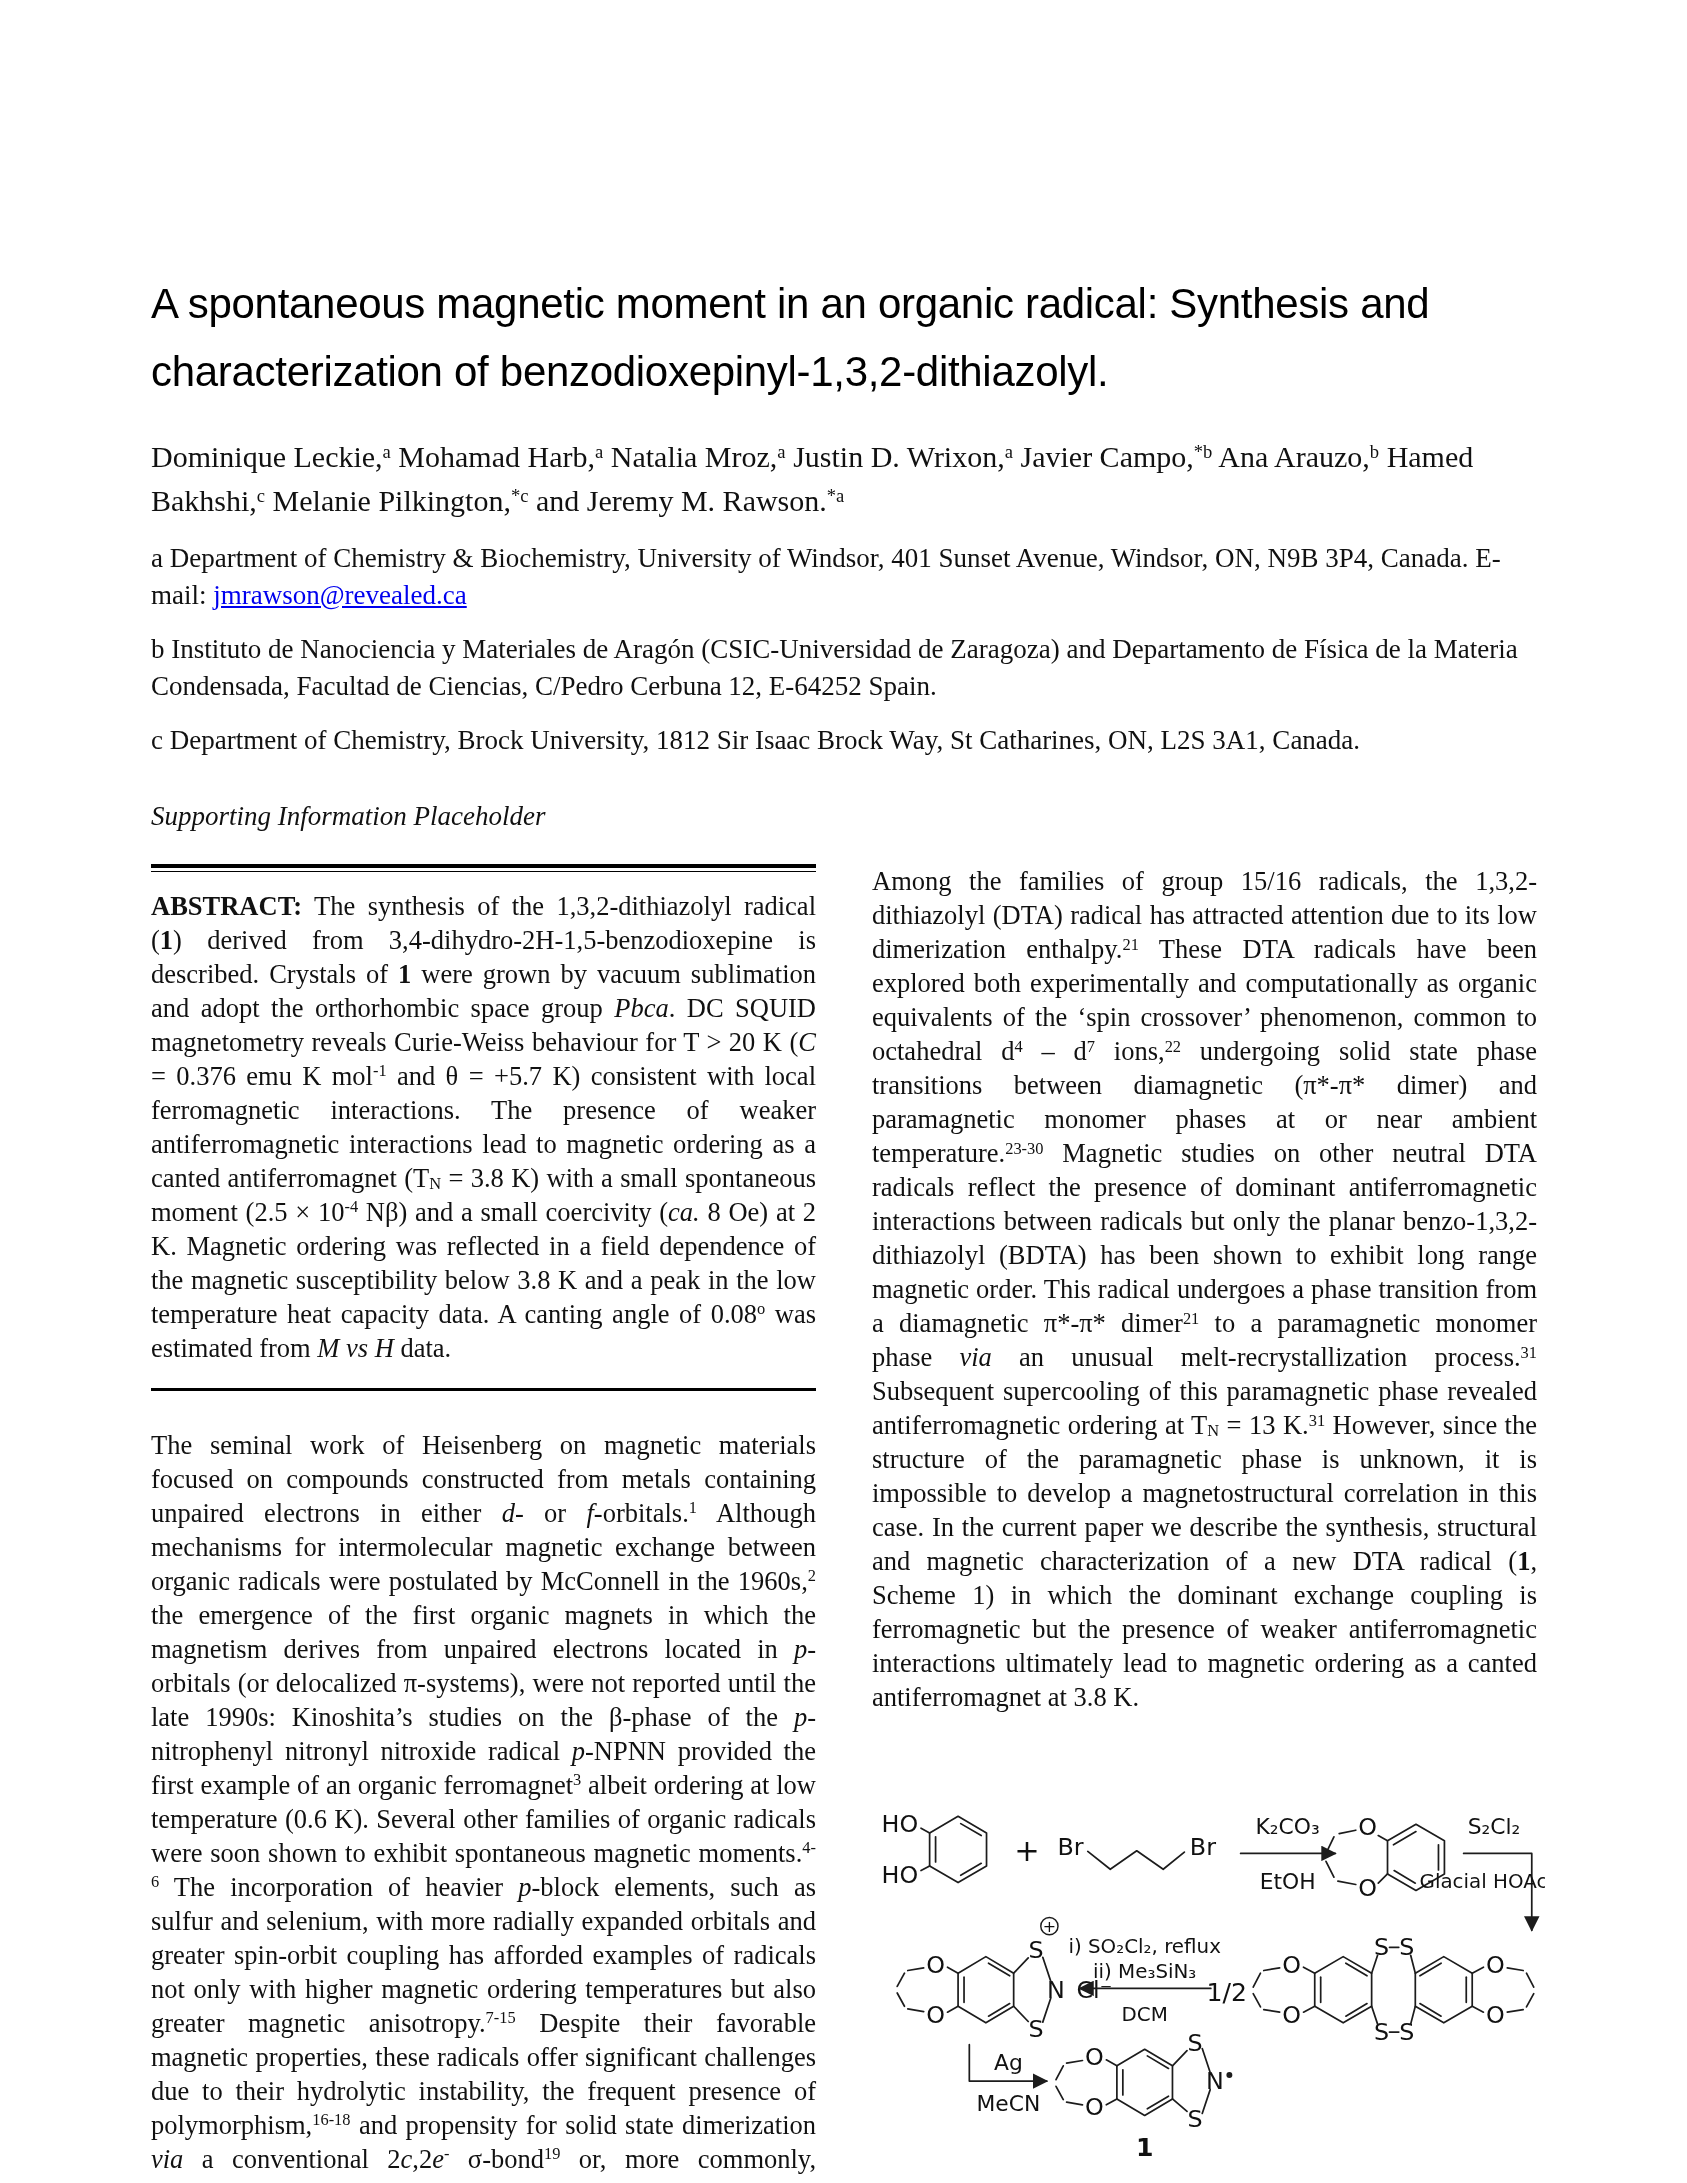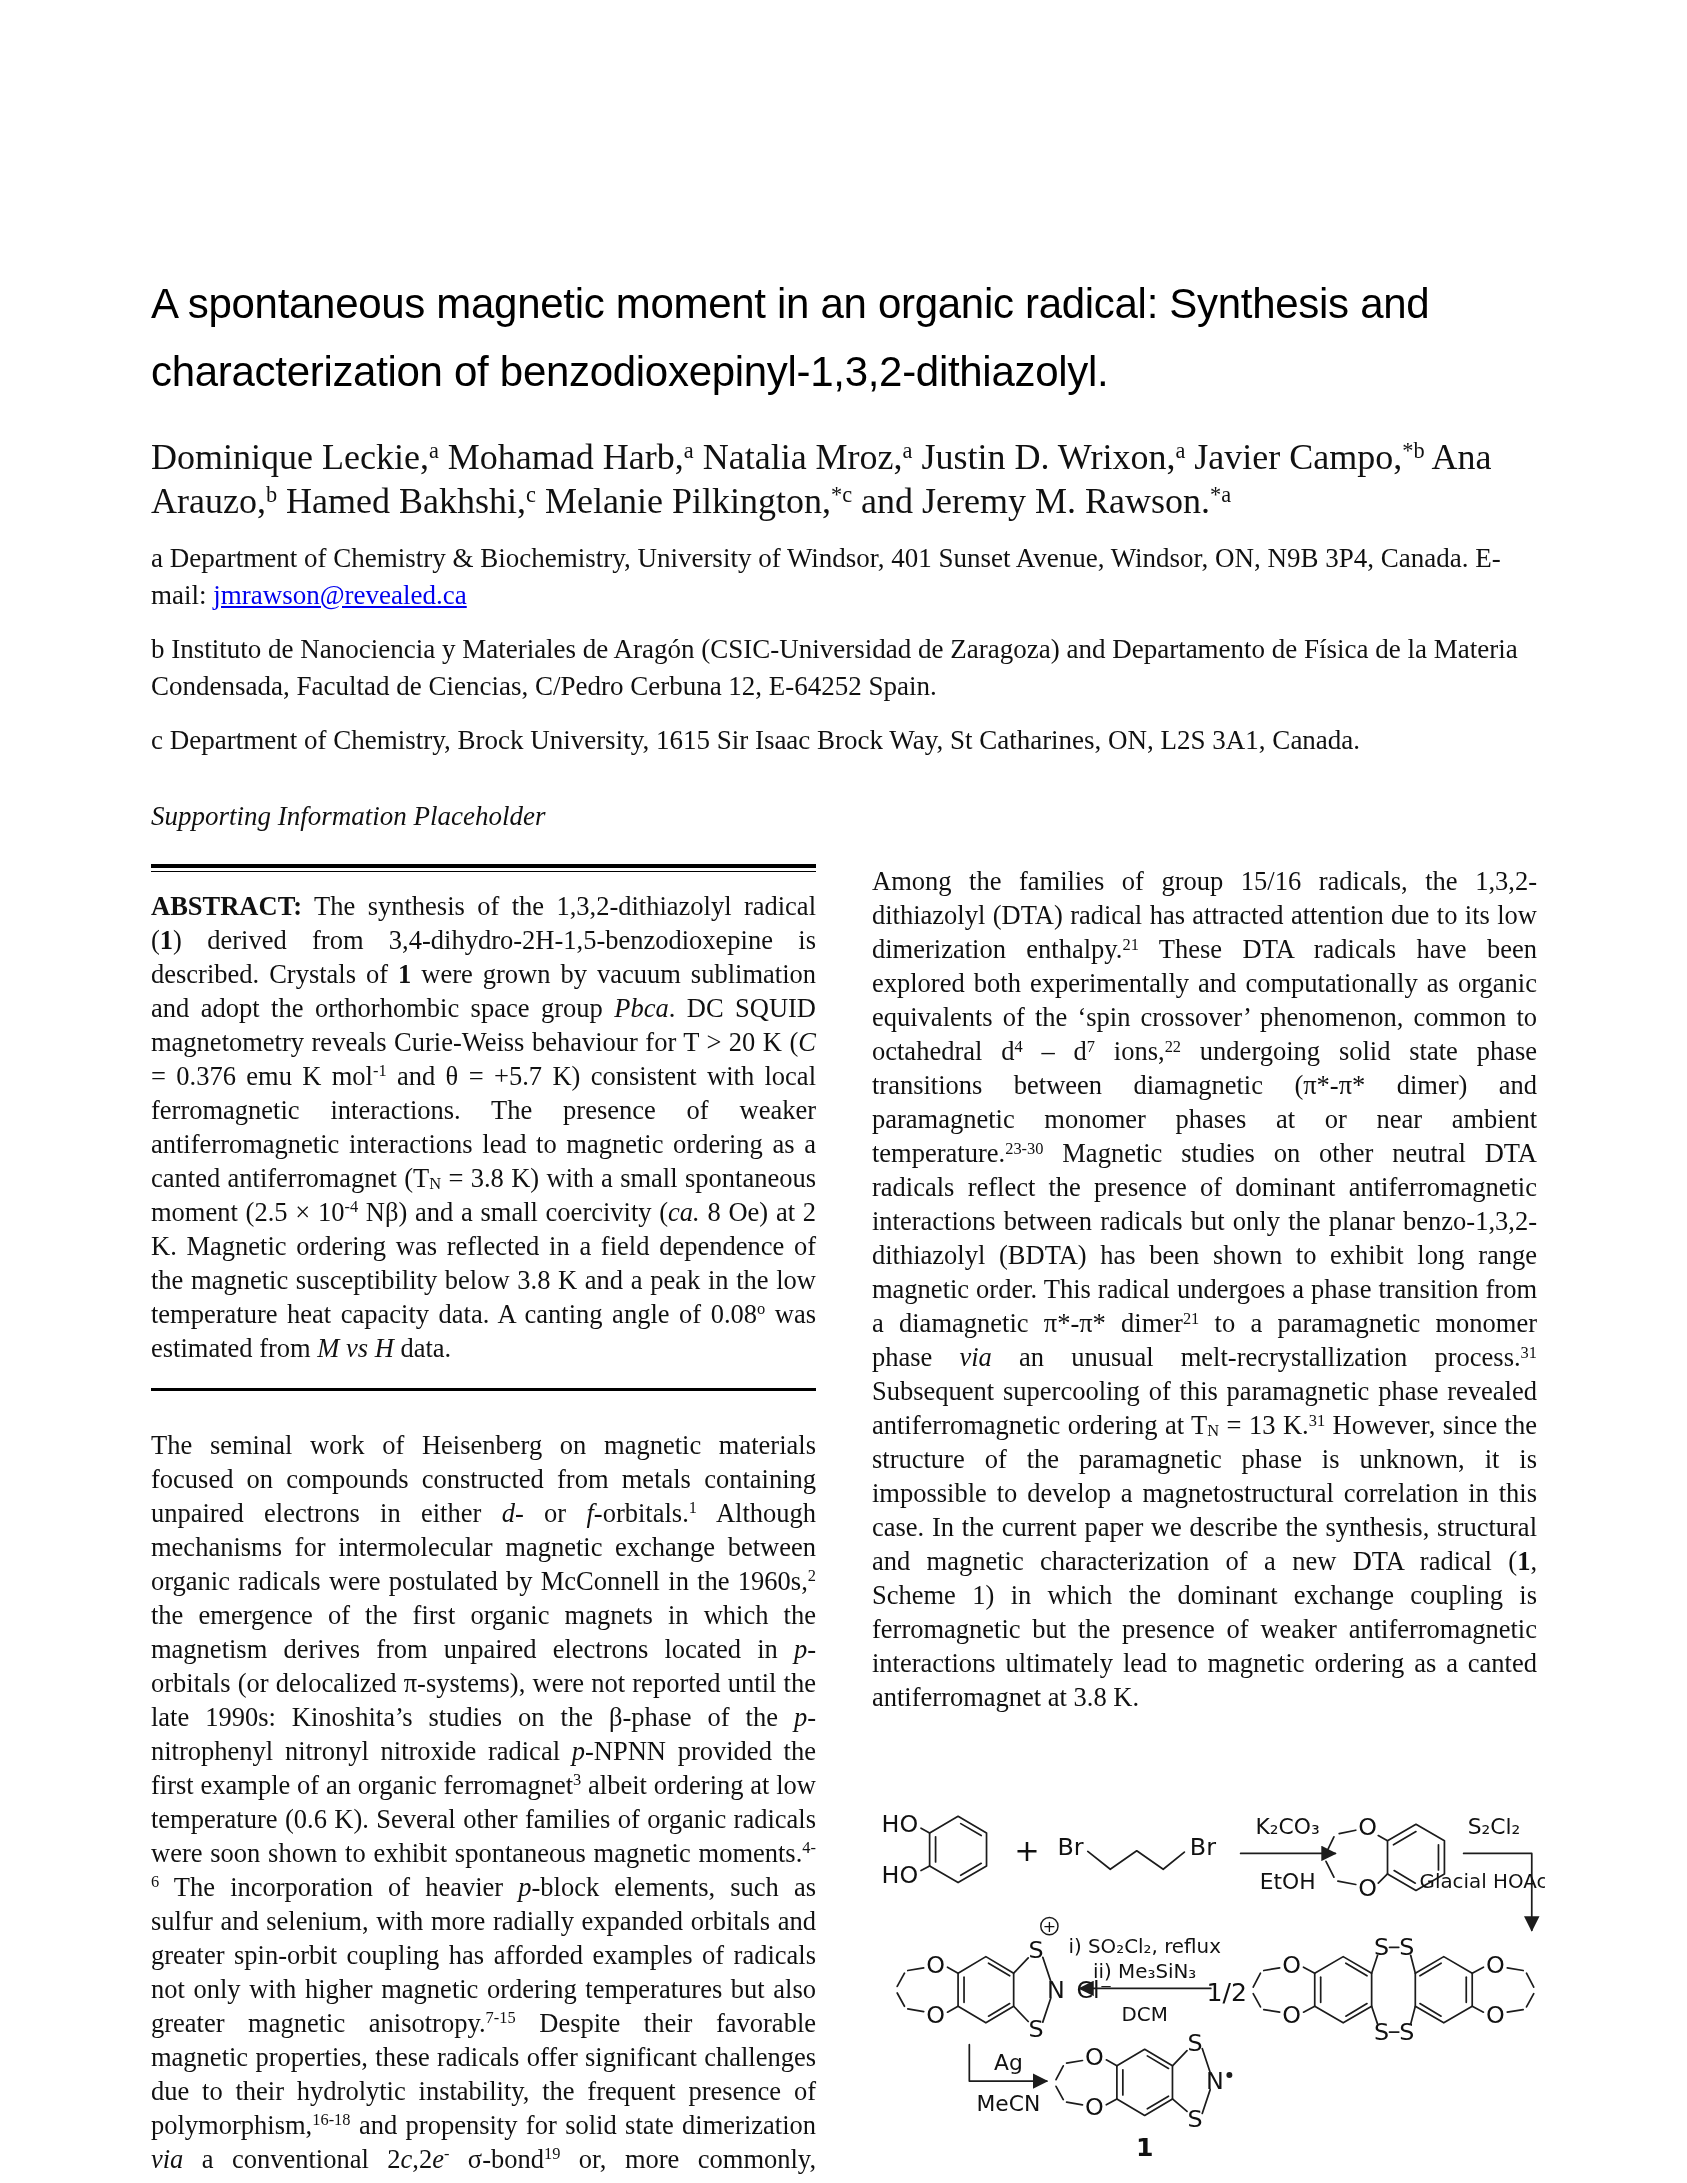--- a/index.html
+++ b/index.html
@@ -1,21 +1,21 @@
 <!DOCTYPE html>
 <html style="font-size:10.6px"><head>
 <meta charset="utf-8">
 <style>
   html,body{margin:0;padding:0;background:#ffffff;}
   body{width:1688px;height:2183px;overflow:hidden;font-family:"Liberation Serif",serif;color:#111;}
   .page{position:relative;width:1688px;height:1549px;background:#fff;}
   .content{padding:0 151px;}
   .title{margin:0;padding-top:270px;font-family:"Liberation Sans",sans-serif;font-weight:300;
          font-size:42px;line-height:68px;letter-spacing:-0.3px;color:#000;max-width:1386px;}
-  .authors{margin:29px 0 0 0;font-size:36px;line-height:44px;}
+  .authors{margin:29px 0 0 0;font-size:30px;line-height:44px;}
   .affil{margin:17px 0 0 0;font-size:27px;line-height:37px;}
   .supporting{margin:42px 0 16px 0;font-size:27px;font-style:italic;}
   .columns{display:flex;gap:56px;margin-top:32px;align-items:flex-start;}
   .col{width:665px;}
   .para{margin:0;font-size:26.5px;line-height:34px;text-align:justify;}
   .rule-top{height:2.6px;border-top:4px solid #000;border-bottom:1.3px solid #000;}
   .rule-bottom{border-top:3.3px solid #000;}
   .abstract-box .para{padding:17px 0 23px 0;}
   .body-first{margin-top:37px;}
   sup{font-size:62%;line-height:0;vertical-align:baseline;position:relative;top:-0.5em;}
@@ -41,21 +41,21 @@
 
 <div class="page">
   <div class="content">
 
     <h1 class="title">A spontaneous magnetic moment in an organic radical: Synthesis and characterization of benzodioxepinyl-1,3,2-dithiazolyl.</h1>
 
     <p class="authors"><span>Dominique Leckie,</span><sup>a</sup><span> Mohamad Harb,</span><sup>a</sup><span> Natalia Mroz,</span><sup>a</sup><span> Justin D. Wrixon,</span><sup>a</sup><span> Javier Campo,</span><sup>*b</sup><span> Ana Arauzo,</span><sup>b</sup><span>  Hamed Bakhshi,</span><sup>c</sup><span> Melanie Pilkington,</span><sup>*c</sup><span> and Jeremy M. Rawson.</span><sup>*a</sup></p>
 
     <p class="affil"><span>a Department of Chemistry &amp; Biochemistry, University of Windsor, 401 Sunset Avenue, Windsor, ON, N9B 3P4, Canada. E-mail: </span><a class="email-link" href="#">jmrawson@revealed.ca</a></p>
     <p class="affil"><span>b Instituto de Nanociencia y Materiales de Aragón (CSIC-Universidad de Zaragoza) and Departamento de Física de la Materia Condensada, Facultad de Ciencias, C/Pedro Cerbuna 12, E-64252 Spain.</span></p>
-    <p class="affil"><span>c Department of Chemistry, Brock University, 1615 Sir Isaac Brock Way, St Catharines, ON, L2S 3A1, Canada.</span></p>
+    <p class="affil"><span>c Department of Chemistry, Brock University, 1812 Sir Isaac Brock Way, St Catharines, ON, L2S 3A1, Canada.</span></p>
 
     <p class="supporting">Supporting Information Placeholder</p>
 
     <div class="columns">
 
       <div class="col">
         <div class="abstract-box">
           <div class="rule-top"></div>
           <p class="para"><span class="b">ABSTRACT:</span><span> The synthesis of the 1,3,2-dithiazolyl radical (</span><span class="b">1</span><span>) derived from 3,4-dihydro-2H-1,5-benzodioxepine is described. Crystals of </span><span class="b">1</span><span> were grown by vacuum sublimation and adopt the orthorhombic space group </span><span class="i">Pbca</span><span>. DC SQUID magnetometry reveals Curie-Weiss behaviour for T &gt; 20 K (</span><span class="i">C</span><span> = 0.376 emu K mol</span><sup>-1</sup><span> and θ = +5.7 K) consistent with local ferromagnetic interactions. The presence of weaker antiferromagnetic interactions lead to magnetic ordering as a canted antiferromagnet (T</span><sub>N</sub><span> = 3.8 K) with a small spontaneous moment (2.5 × 10</span><sup>-4</sup><span> Nβ) and a small coercivity (</span><span class="i">ca.</span><span> 8 Oe) at 2 K.  Magnetic ordering was reflected in a field dependence of the magnetic susceptibility below 3.8 K and a peak in the low temperature heat capacity data. A canting angle of 0.08</span><sup>o</sup><span> was estimated from </span><span class="i">M vs H</span><span> data.</span></p>
           <div class="rule-bottom"></div>

